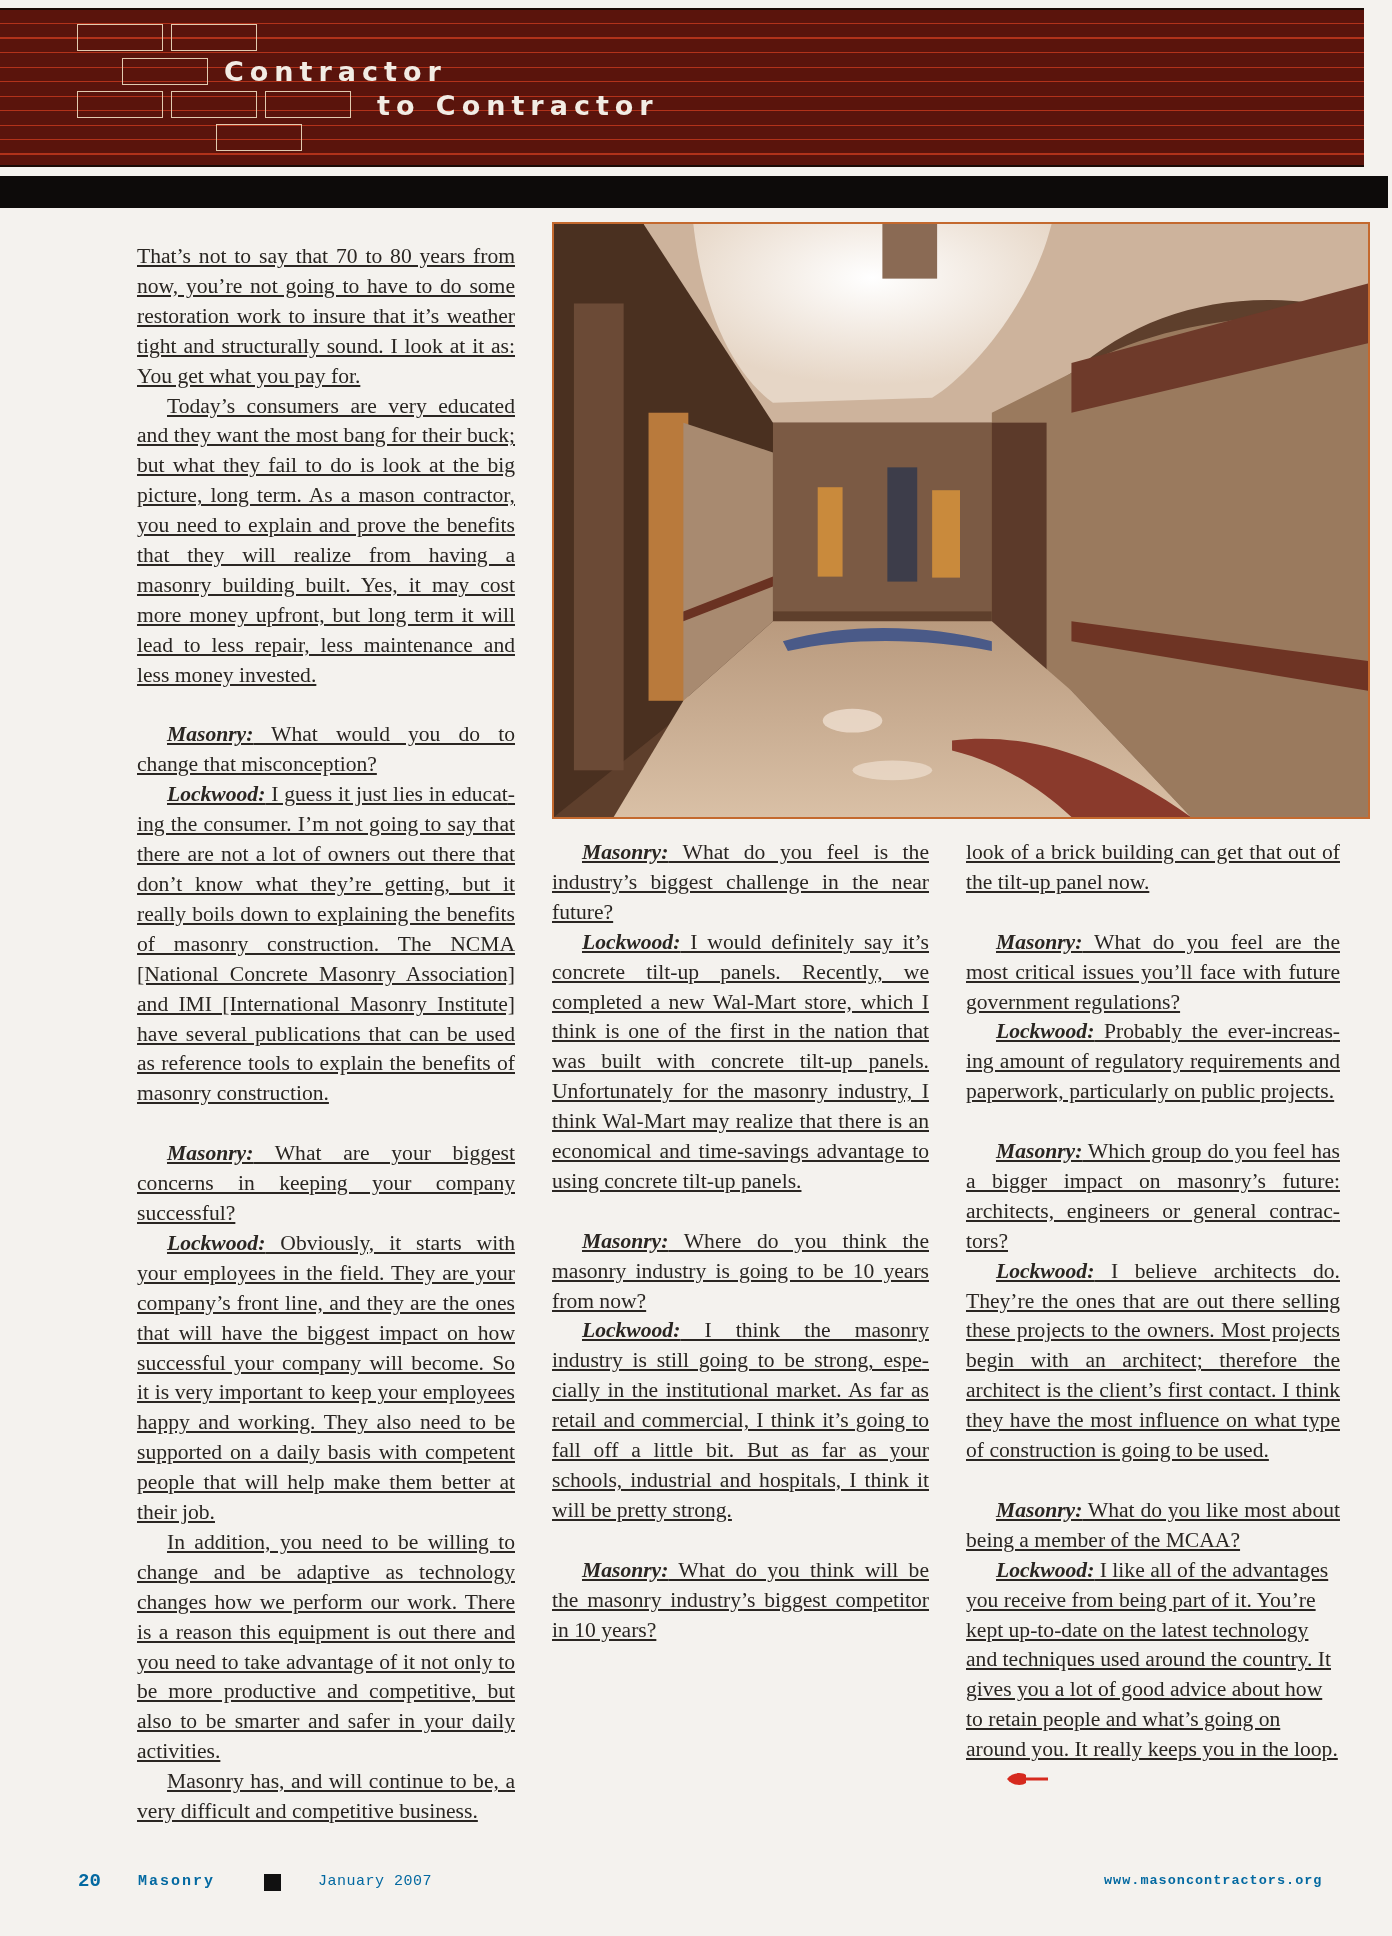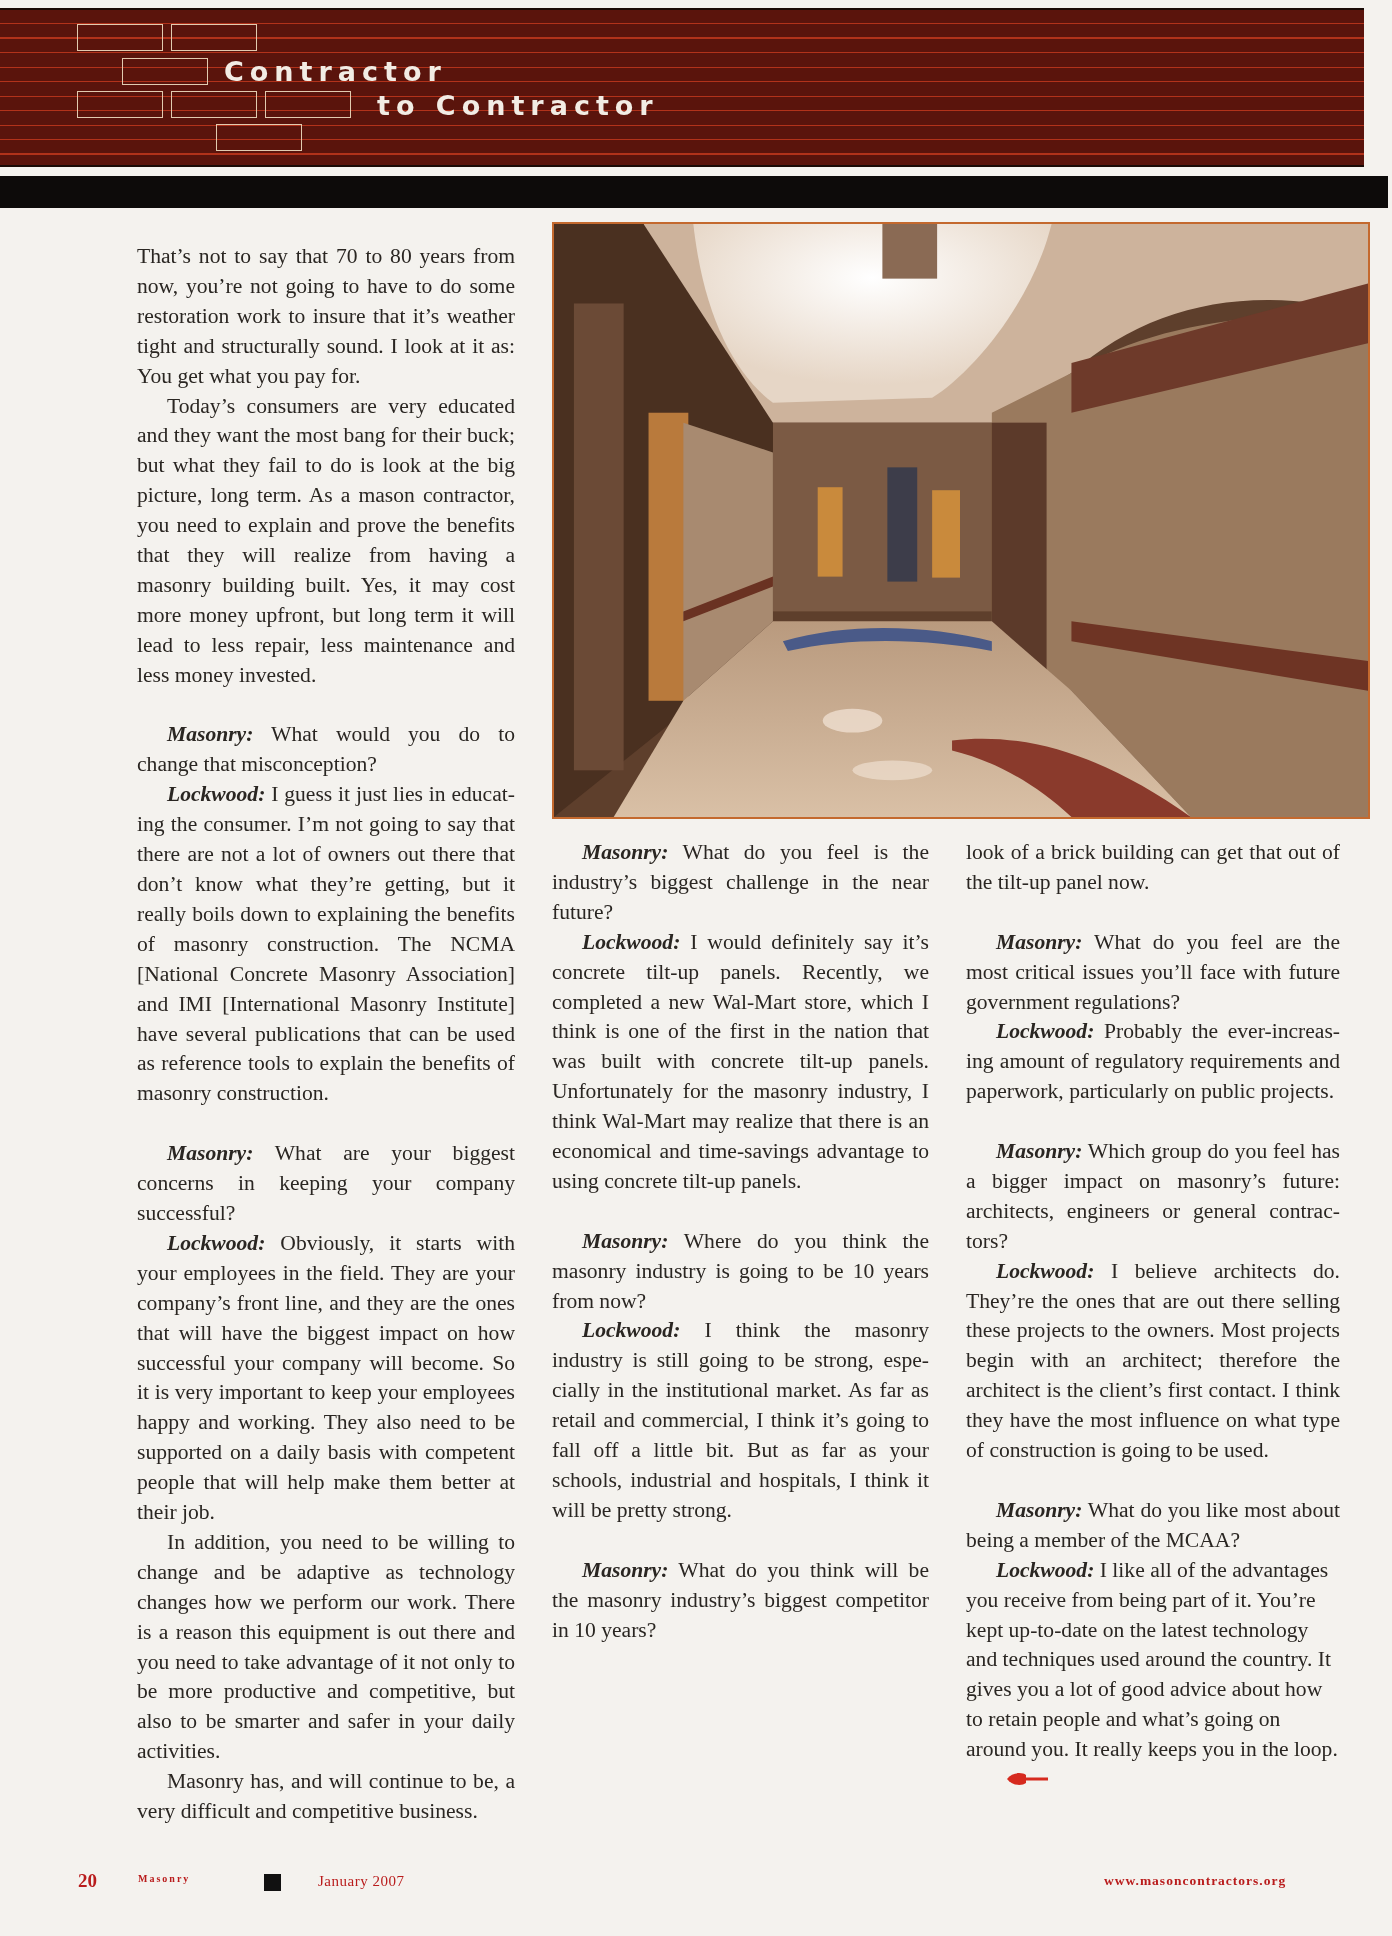--- a/index.html
+++ b/index.html
@@ -37,35 +37,35 @@
     position: absolute; left: 552px; top: 222px; width: 818px; height: 597px;
     border: 2px solid #c4692e; box-sizing: border-box; overflow: hidden;
     background: #6a4a36;
   }
   .photo svg { display: block; width: 100%; height: 100%; }
   
   .col {
     position: absolute; font-size: 21.6px; line-height: 29.9px;
     text-align: justify; hyphens: manual;
   }
-  .col p { margin: 0; text-indent: 30px; }
+  .col p { margin: 0; text-indent: 30px; text-decoration: underline; }
   .col p.noindent { text-indent: 0; }
   .col p.gap { margin-top: 29.9px; }
   .col .spk { font-weight: bold; font-style: italic; }
   #col1 { left: 137px; top: 242px; width: 378px; }
   #col2 { left: 552px; top: 838px; width: 377px; }
   #col3 { left: 966px; top: 838px; width: 374px; }
   .end-mark { display: inline-block; vertical-align: middle; margin-left: 10px; }
   
   .footer {
-    position: absolute; top: 1873px; font-family: Liberation Serif, serif;
-    color: #b91c1c; white-space: nowrap;
+    position: absolute; top: 1873px; font-family: Liberation Mono, monospace;
+    color: #0369a1; white-space: nowrap;
   }
   .pg-num { left: 78px; font-size: 19px; font-weight: bold; top: 1870px; }
-  .mag { left: 138px; font-size: 10px; font-weight: bold; letter-spacing: 2px; }
+  .mag { left: 138px; font-size: 15px; font-weight: bold; letter-spacing: 2px; }
   .sq { position: absolute; left: 264px; top: 1874px; width: 17px; height: 17px; background: #111; }
   .issue { left: 318px; font-size: 15px; letter-spacing: 0.5px; }
   .url { left: 1104px; font-size: 13.5px; font-weight: bold; letter-spacing: 1px; }
 </style>
 </head>
 <body>
 
 <div class="banner">
   <div class="brick" style="left:77px;top:14px;"></div>
   <div class="brick" style="left:171px;top:14px;"></div>

